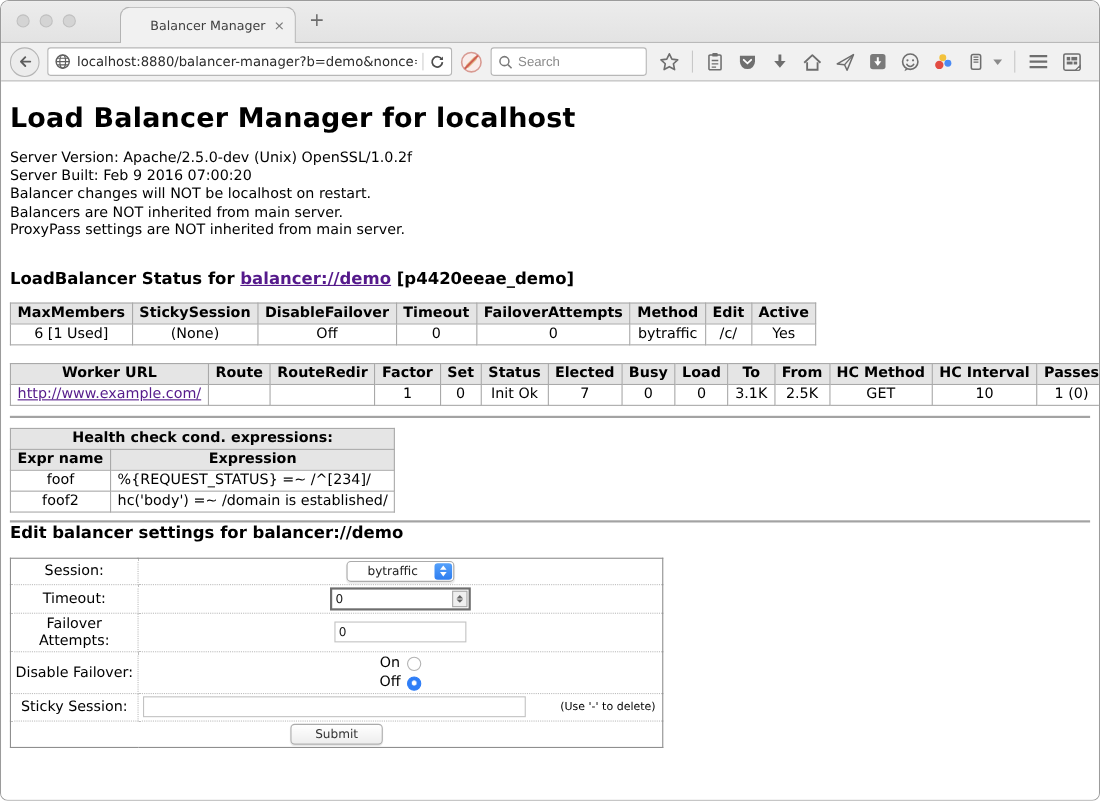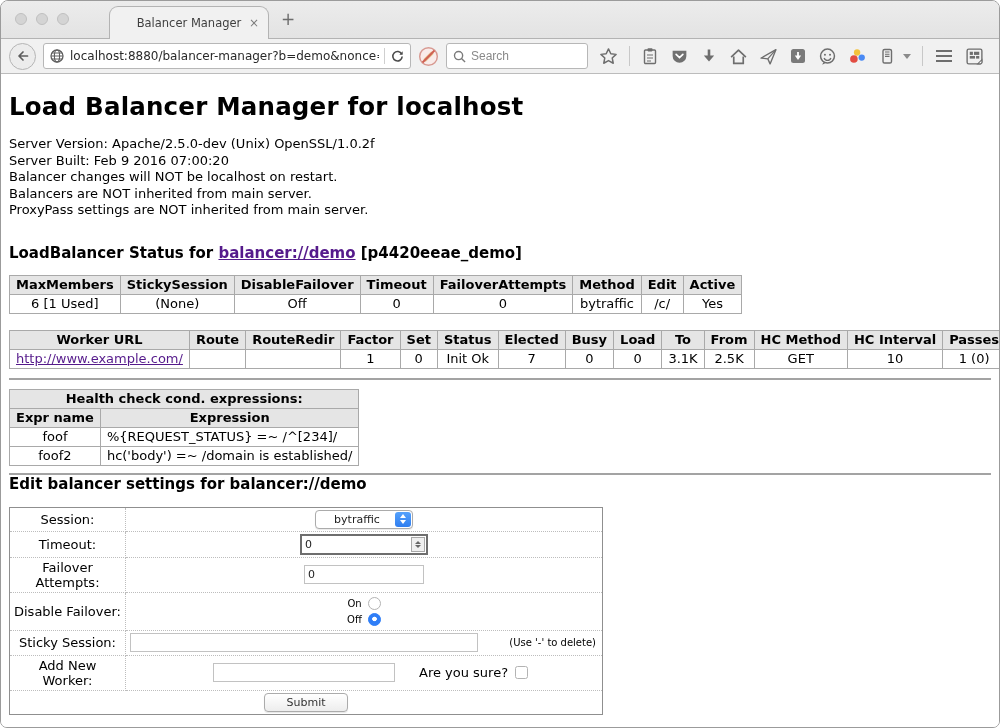--- a/index.html
+++ b/index.html
@@ -86,21 +86,21 @@
   .spin { position:absolute; right:3px; top:3px; width:14px; height:15px; background:#efefef;
     border:1px solid #a8a8a8; display:flex; flex-direction:column; align-items:center; justify-content:center; gap:1px; }
   .spin i { display:block; width:0; height:0; border-left:3px solid transparent; border-right:3px solid transparent; }
   .spin .su { border-bottom:3.5px solid #666; } .spin .sd { border-top:3.5px solid #666; }
   input.txt { height:19px; border:1px solid #c2c2c2; font-size:11px; padding:0 3px; font-family:inherit; color:#222; }
   .w120 { width:120px; } .w348 { width:348px; } .w182 { width:182px; }
 
   .radio { width:13px; height:13px; border-radius:50%; border:1px solid #b3b3b3; background:#fff; display:inline-block; }
   .radio.on { background:radial-gradient(circle at 50% 45%, #fff 0 2px, #2f7ef7 2.6px); border-color:#2f7ef7; }
   .stack { display:flex; flex-direction:column; align-items:center; gap:3px; }
-  .rl { display:flex; align-items:center; gap:6px; font-size:10px; }
+  .rl { display:flex; align-items:flex-end; gap:6px; font-size:13px; }
   .checkbox { width:13px; height:13px; border:1px solid #b3b3b3; border-radius:2.5px; background:#fff; display:inline-block; }
 
   .sticky-row { display:flex; align-items:center; }
   .hint { margin-left:auto; font-size:10px; padding-right:2px; }
   .worker-row { display:flex; align-items:center; }
   .worker-row input { margin-left:83px; }
   .sure { margin-left:24px; font-size:13px; display:flex; align-items:center; gap:7px; }
 
   button.submit { font-family:inherit; font-size:11px; color:#333; padding:2px 21px;
     border:1px solid #ababab; border-radius:4px; background:linear-gradient(#fff,#ededed);
@@ -409,32 +409,20 @@
       </tr>
       <tr style="height:25px">
         <td class="lbl">Sticky Session:</td>
         <td class="val">
           <div class="sticky-row">
             <input class="txt w348" value="" style="">
             <span class="hint">(Use '-' to delete)</span>
           </div>
         </td>
       </tr>
-      <tr style="height:25px">
-        <td class="lbl">Add New Worker:</td>
-        <td class="val">
-          <div class="worker-row">
-            <input class="txt w182" value="" style="">
-            <span class="sure">
-                  <span>Are you sure?</span>
-                  <span class="checkbox"></span>
-                </span>
-          </div>
-        </td>
-      </tr>
       <tr style="height:21px">
         <td colspan="2" style="text-align:center">
           <button class="submit">Submit</button>
         </td>
       </tr>
     </tbody>
       </table>
 
   </div>
 </div>

